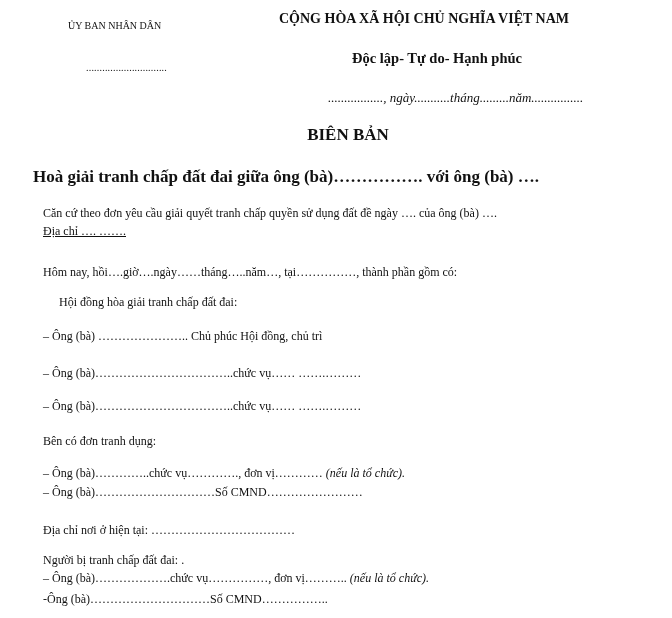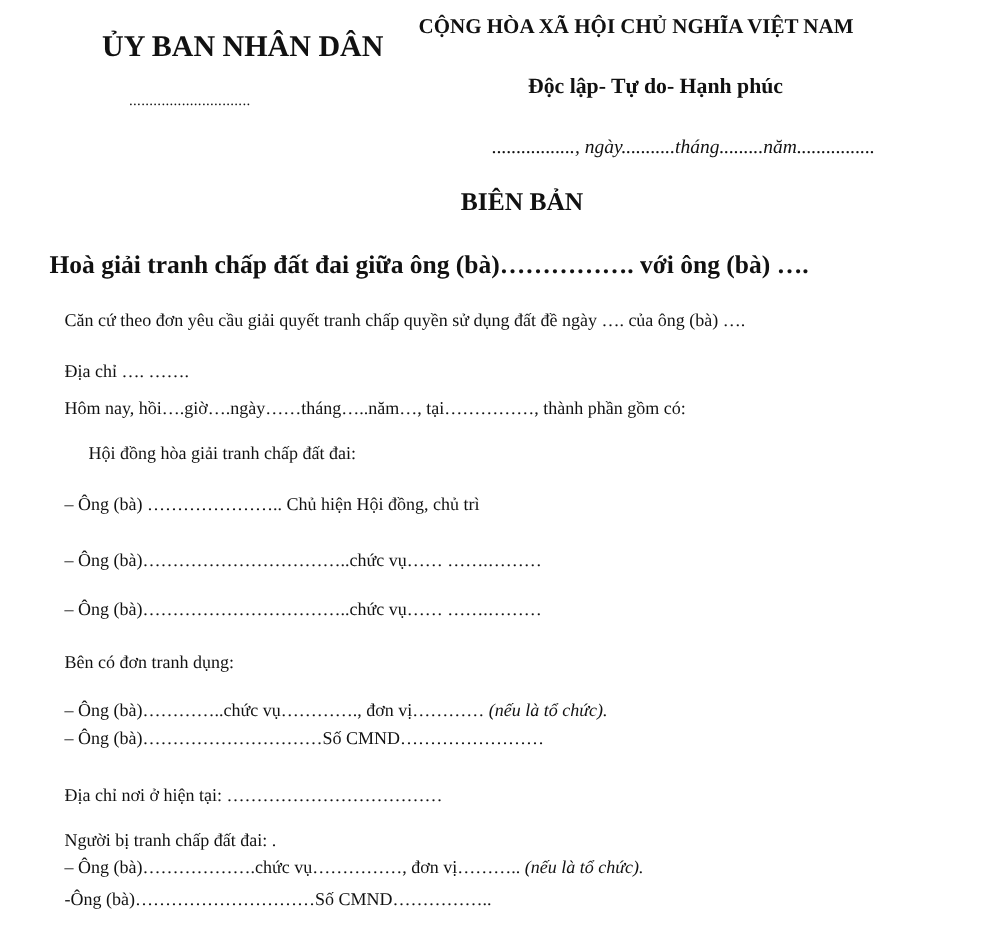--- a/index.html
+++ b/index.html
@@ -11,32 +11,32 @@
       width: 672px;
       height: 618px;
       position: relative;
       overflow: hidden;
       font-family: "Liberation Serif", "DejaVu Serif", serif;
       color: #111111;
     }
     .abs { position: absolute; white-space: nowrap; }
     .i { font-style: italic; }
 
-    .agency-name { left: 68px; top: 20px; font-size: 20px; font-weight: bold; }
+    .agency-name { left: 68px; top: 20px; font-size: 10px; font-weight: normal; }
     .agency-dots { left: 86px; top: 62px; font-size: 10px; letter-spacing: 0.2px; }
     .nation { left: 279px; top: 11px; font-size: 14px; font-weight: bold; }
     .motto { left: 352px; top: 50px; font-size: 14.5px; font-weight: bold; text-align: center; }
     .date-line { left: 328px; top: 90px; font-size: 13px; font-style: italic; }
 
     .doc-title { left: 12px; width: 672px; text-align: center; top: 125px; font-size: 17px; font-weight: bold; }
     .doc-subtitle { left: 0; width: 572px; text-align: center; top: 167px; font-size: 17px; font-weight: bold; }
 
     .line { left: 43px; font-size: 12px; }
     .l-basis1 { top: 206px; }
-    .l-basis2 { top: 240px; }
+    .l-basis2 { top: 224px; text-decoration: underline; }
     .l-today { top: 265px; }
     .l-council { top: 295px; margin-left: 16px; }
     .l-m1 { top: 329px; }
     .l-m2 { top: 366px; }
     .l-m3 { top: 399px; }
     .l-appl { top: 434px; }
     .l-a1 { top: 466px; }
     .l-a2 { top: 485px; }
     .l-addr { top: 523px; }
     .l-resp { top: 553px; }
@@ -55,21 +55,21 @@
 
 <div class="abs doc-title">BIÊN BẢN</div>
 <div class="abs doc-subtitle">Hoà giải tranh chấp đất đai giữa ông (bà)……………. với ông (bà) ….</div>
 
 <div class="abs line l-basis1">Căn cứ theo đơn yêu cầu giải quyết tranh chấp quyền sử dụng đất đề ngày …. của ông (bà) ….</div>
 <div class="abs line l-basis2">Địa chỉ …. …….</div>
 
 <div class="abs line l-today">Hôm nay, hồi….giờ….ngày……tháng…..năm…, tại……………, thành phần gồm có:</div>
 
 <div class="abs line l-council">Hội đồng hòa giải tranh chấp đất đai:</div>
-<div class="abs line l-m1">– Ông (bà) ………………….. Chủ hiện Hội đồng, chủ trì</div>
+<div class="abs line l-m1">– Ông (bà) ………………….. Chủ phúc Hội đồng, chủ trì</div>
 <div class="abs line l-m2">– Ông (bà)……………………………..chức vụ…… …….………</div>
 <div class="abs line l-m3">– Ông (bà)……………………………..chức vụ…… …….………</div>
 
 <div class="abs line l-appl">Bên có đơn tranh dụng:</div>
 <div class="abs line l-a1">
   <span>– Ông (bà)…………..chức vụ…………., đơn vị…………</span>
   <span class="i">(nếu là tổ chức).</span>
 </div>
 <div class="abs line l-a2">– Ông (bà)…………………………Số CMND……………………</div>
 

